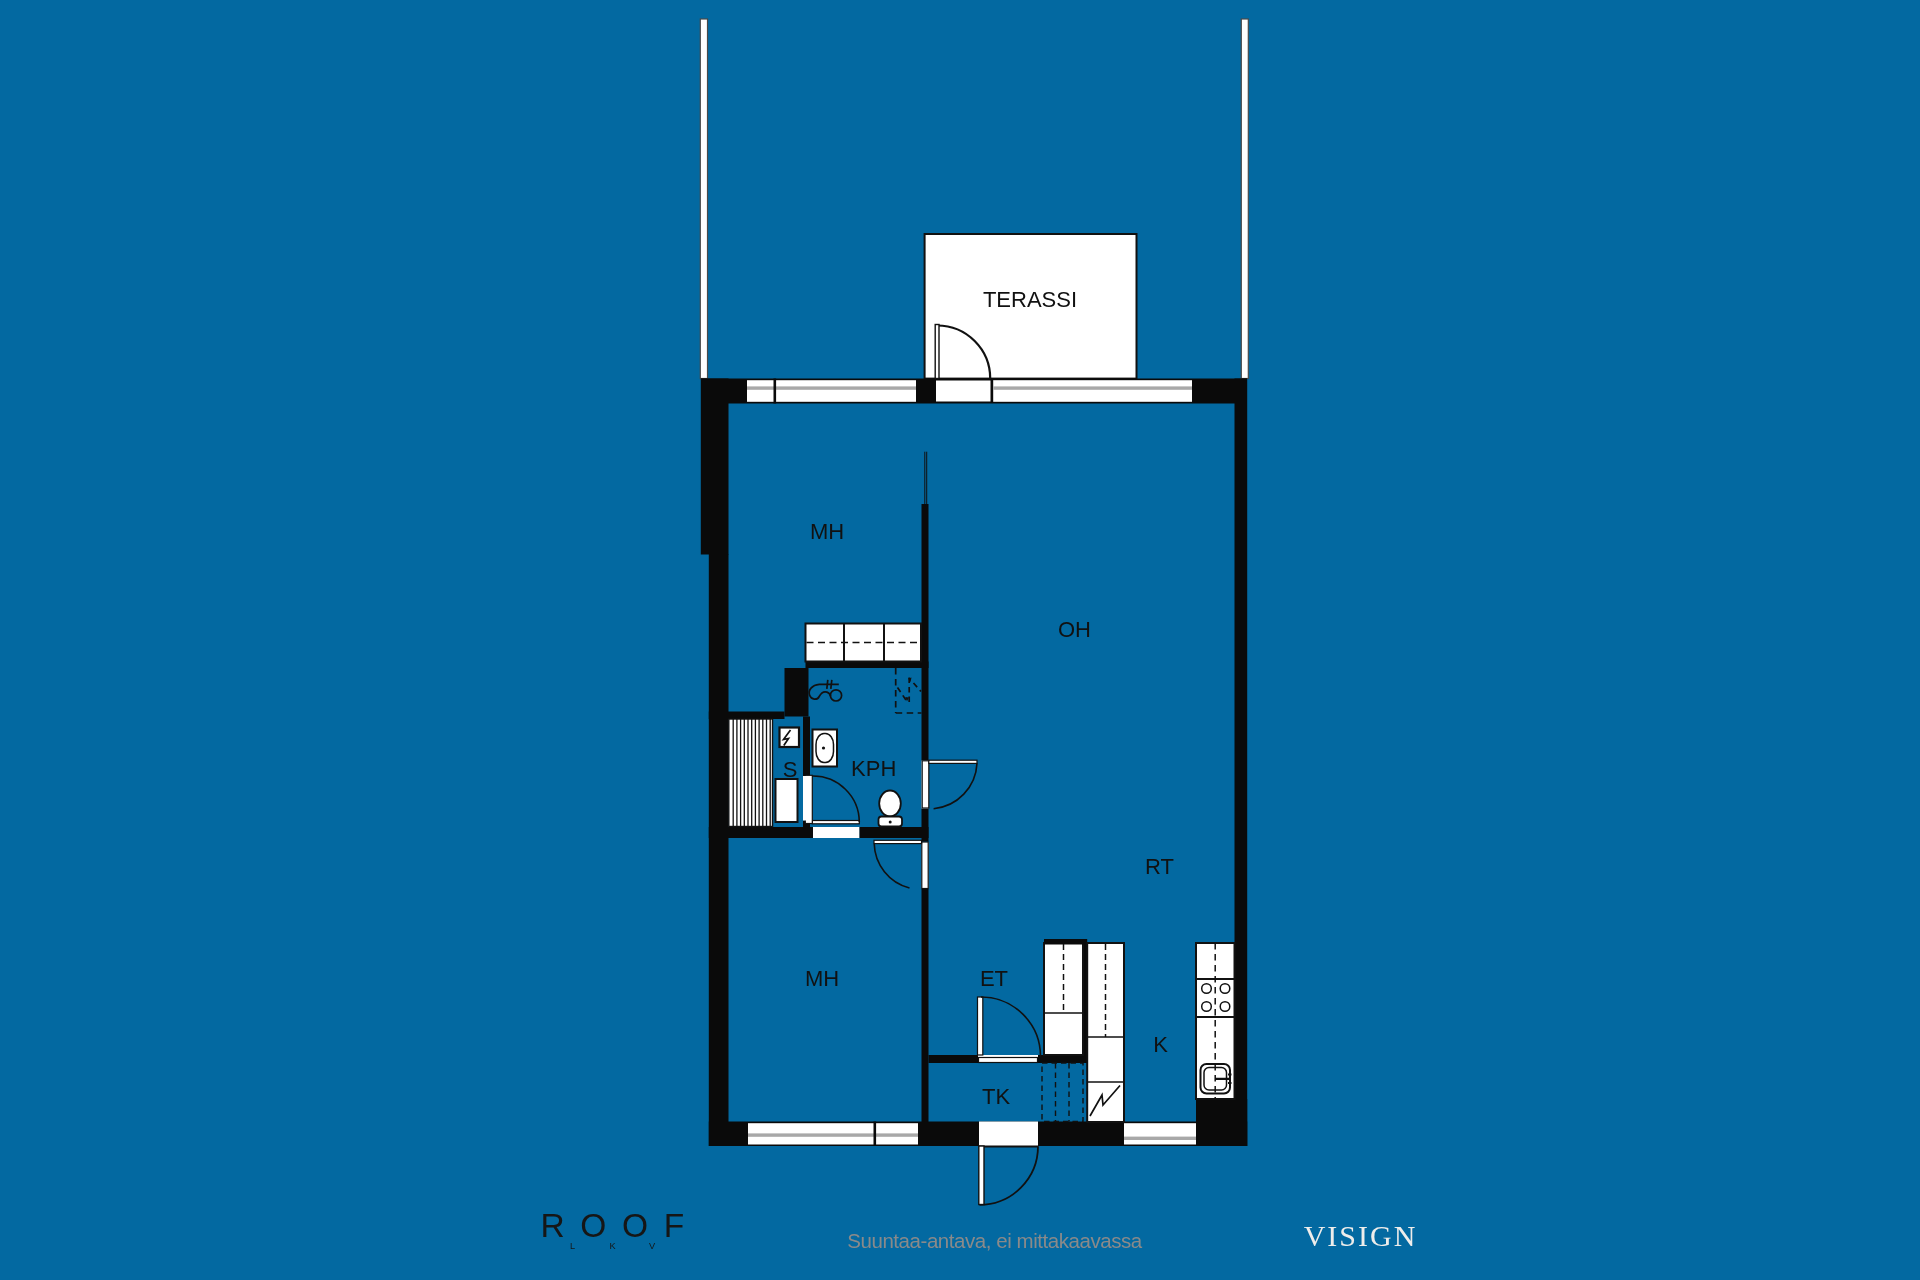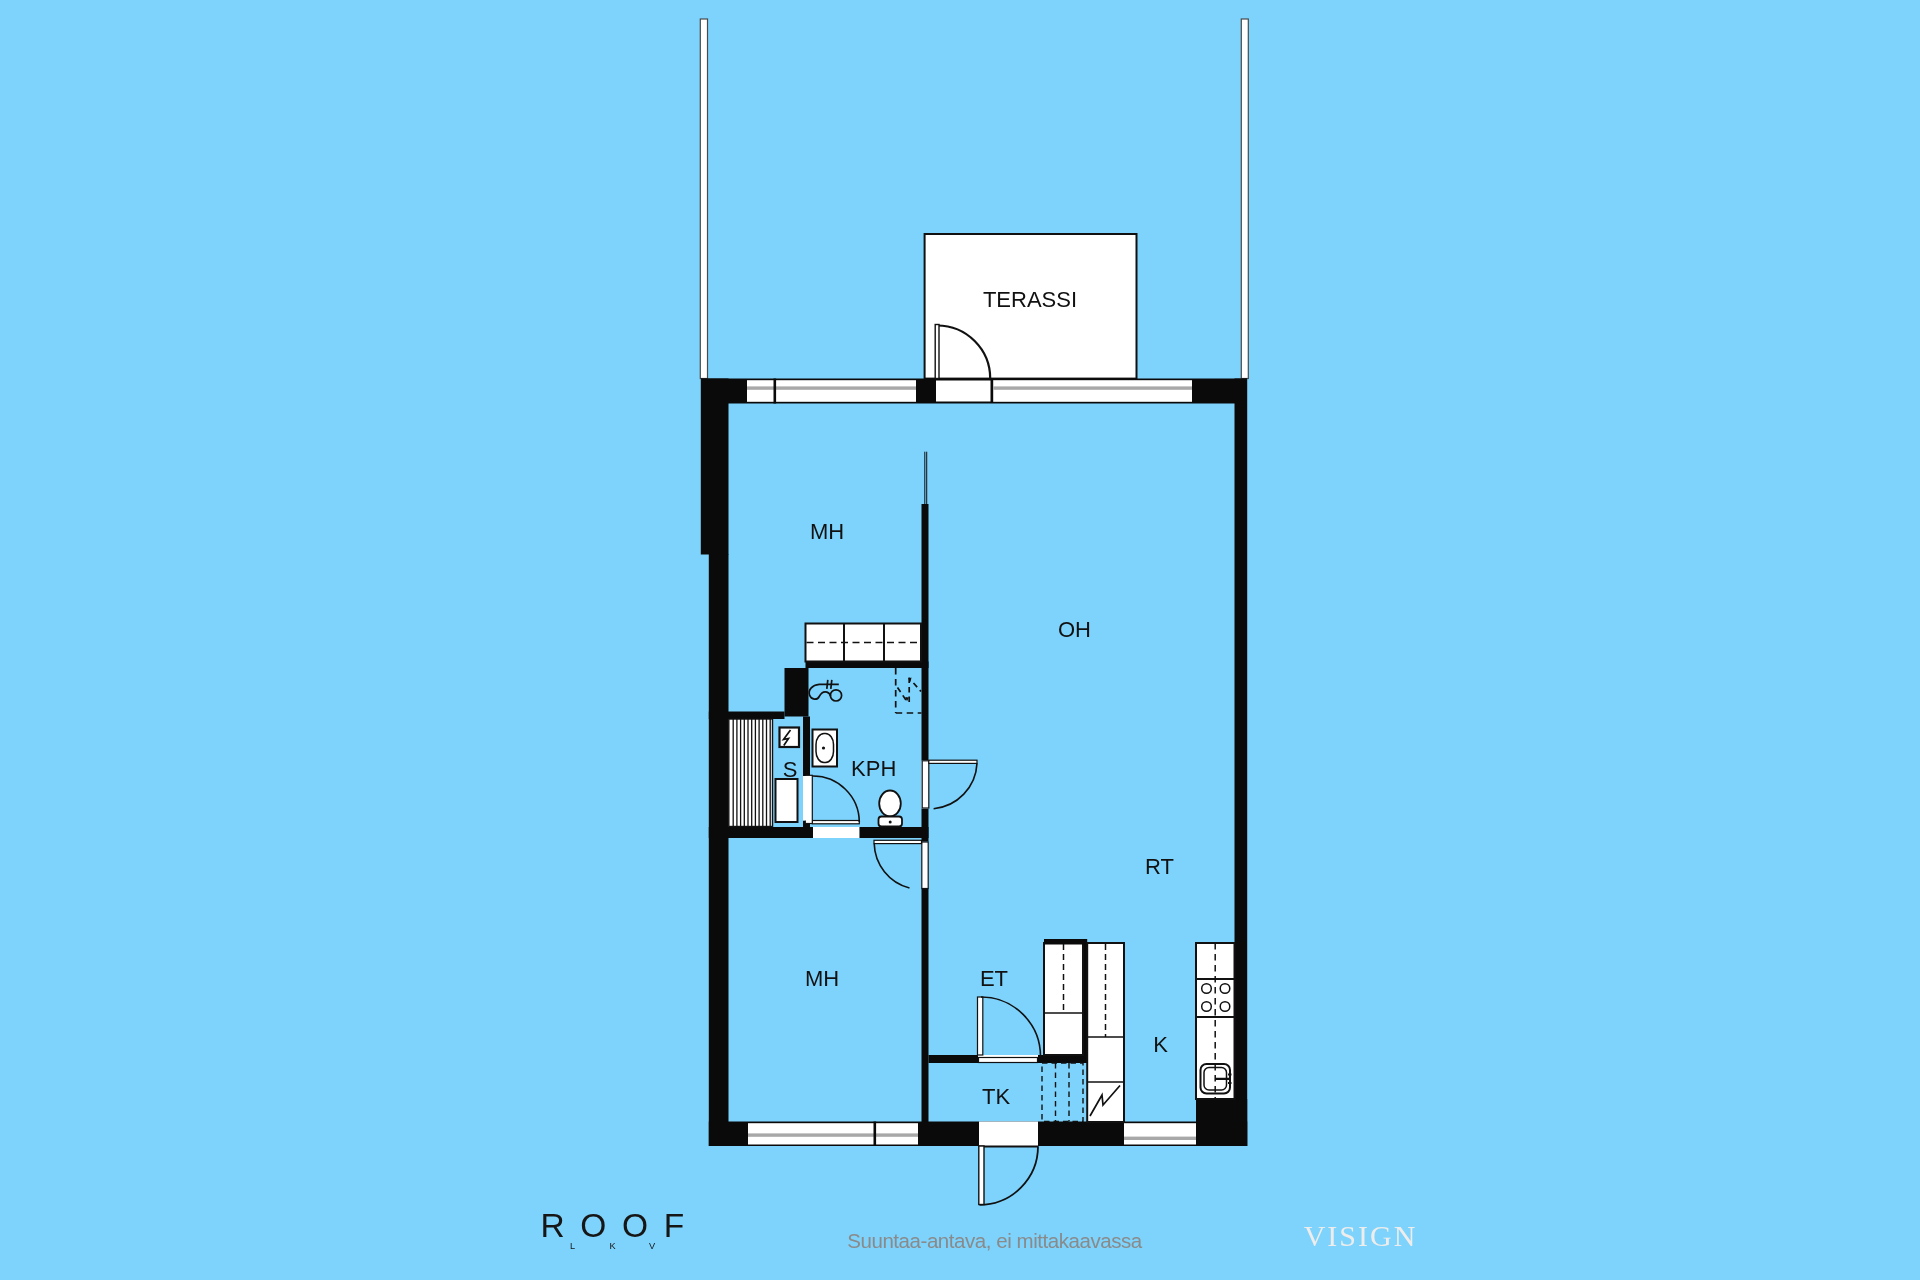--- a/index.html
+++ b/index.html
@@ -1,16 +1,16 @@
 <!DOCTYPE html>
 <html><head>
 <meta charset="utf-8">
 <style>
   html,body{margin:0;padding:0;background:#ffffff;}
-  #page{position:relative;width:1920px;height:1280px;background:#7dd3fc;overflow:hidden;}
+  #page{position:relative;width:1920px;height:1280px;background:#0369a1;overflow:hidden;}
   svg{position:absolute;left:0;top:0;transform:translateZ(0);}
   text{font-family:"Liberation Sans", sans-serif;}
 </style>
 </head>
 <body>
 <div id="page">
 <svg width="1920" height="1280" viewBox="0 0 1920 1280">
 
   <g>
         <rect x="700.3" y="19" width="7.2" height="359.5" fill="#ffffff" stroke="#4a4a4a" stroke-width="1.2"></rect>

